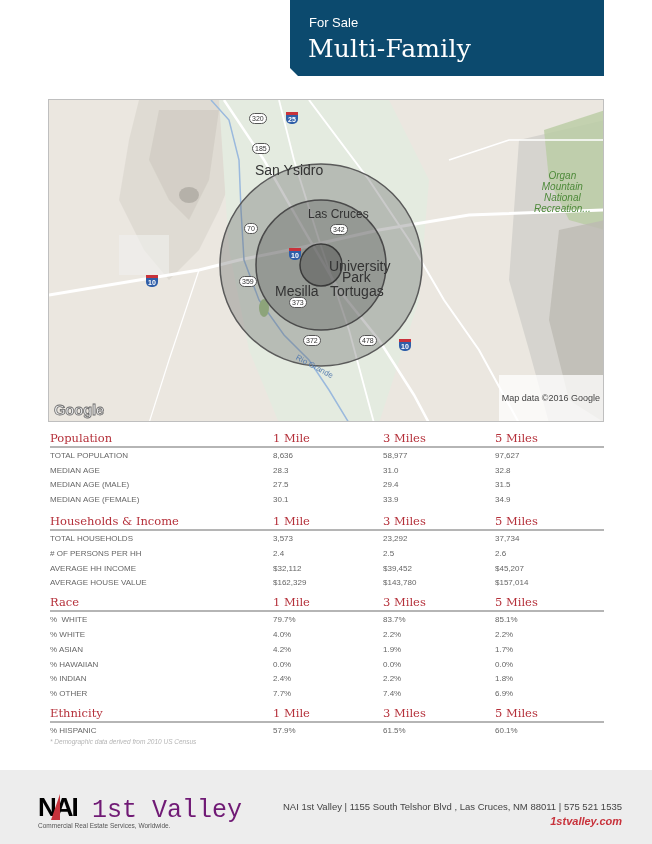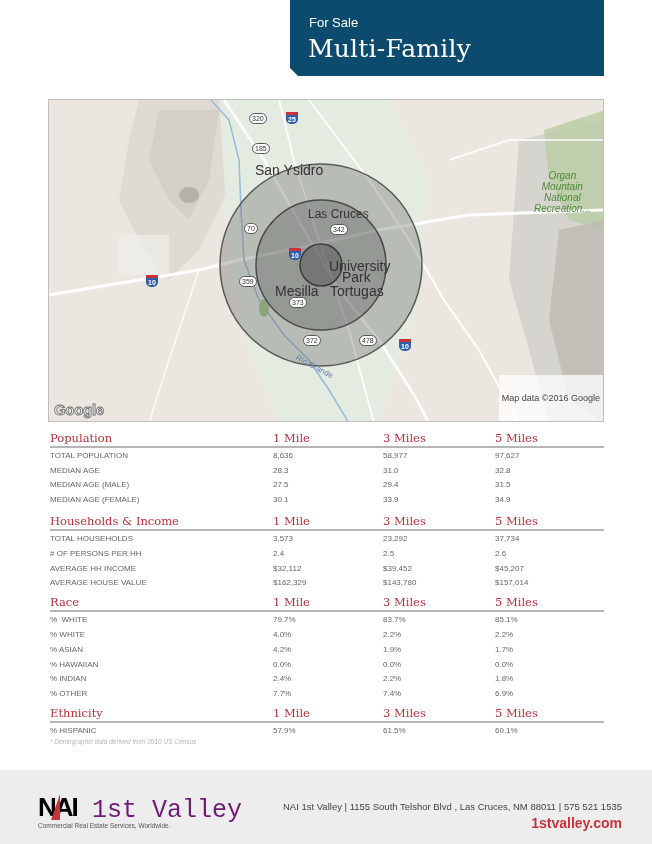--- a/index.html
+++ b/index.html
@@ -94,21 +94,21 @@
     .logo-name {
       position: absolute; left: 54px; top: 4px; font-size: 25px; color: #701a75; line-height: 26px; white-space: nowrap; font-family: Liberation Mono, monospace;
     }
     .logo-tag {
       position: absolute; left: 0; top: 28px; font-size: 6.5px; color: #555; white-space: nowrap;
     }
     .contact {
       position: absolute; right: 30px; top: 31px; font-size: 9.5px; color: #444; text-align: right; white-space: nowrap; padding-left: 8px;
     }
     .website {
-      position: absolute; right: 30px; top: 45px; font-size: 14px; color: #c8323b; font-weight: bold; text-align: center;
+      position: absolute; right: 30px; top: 45px; font-size: 11px; color: #c8323b; font-weight: bold; text-align: center; font-style: italic;
     }
   </style>
 </head>
 <body>
 
 <div class="banner">
   <div class="banner-sub">For Sale</div>
   <div class="banner-title">Multi-Family</div>
 </div>
 <div class="banner-notch"></div>

